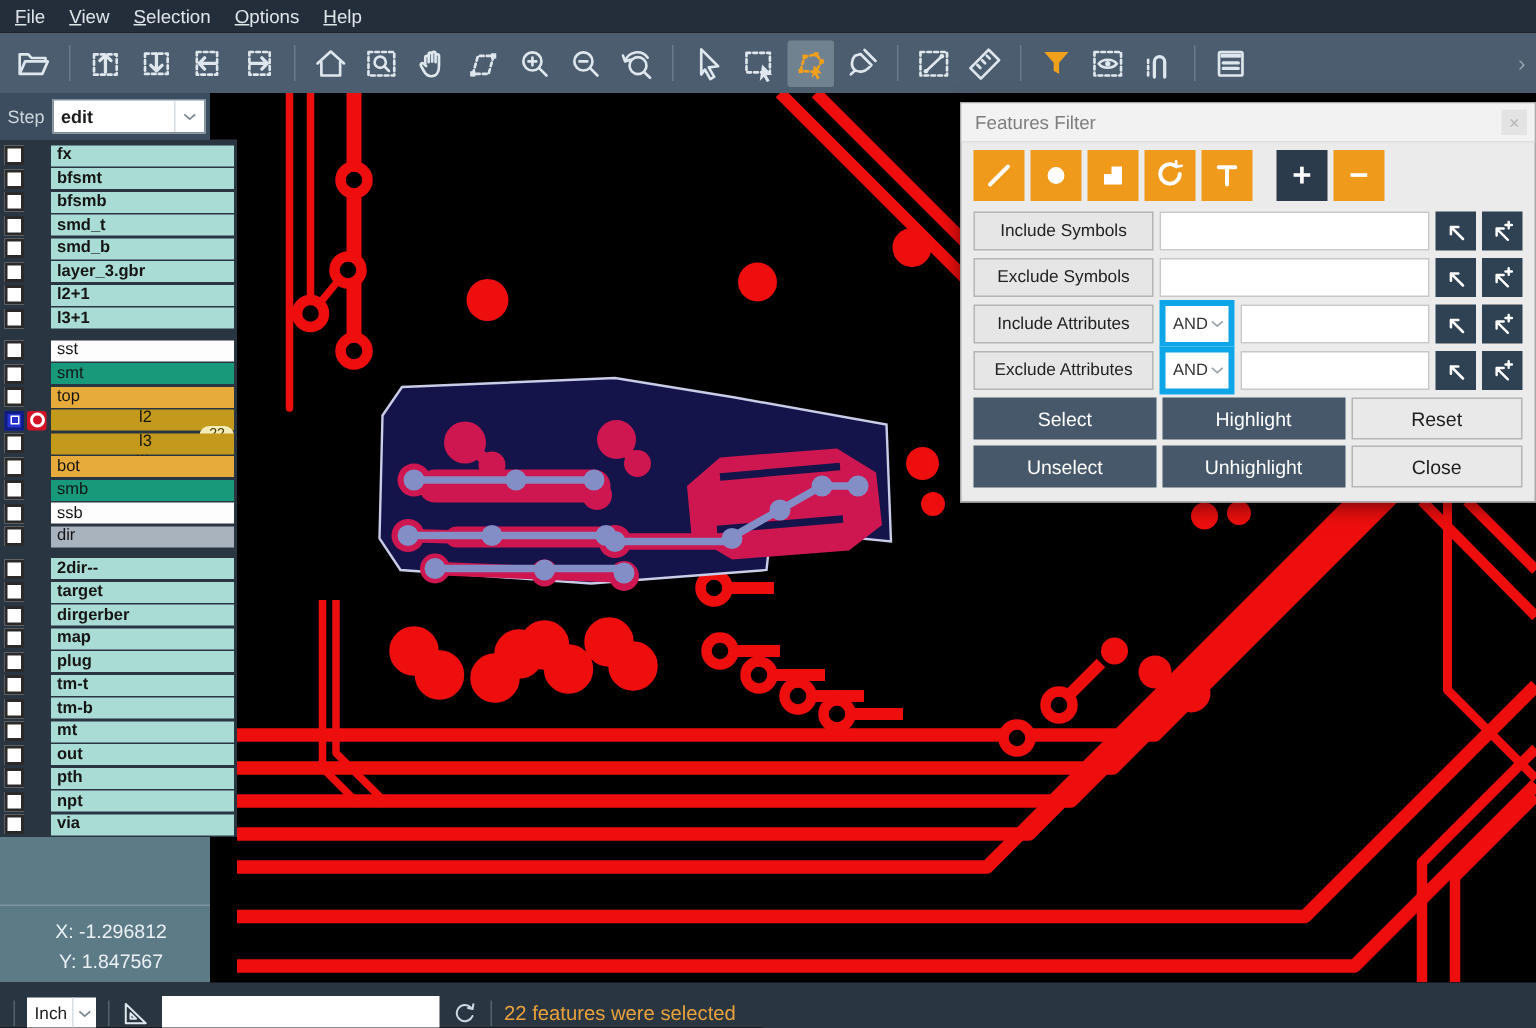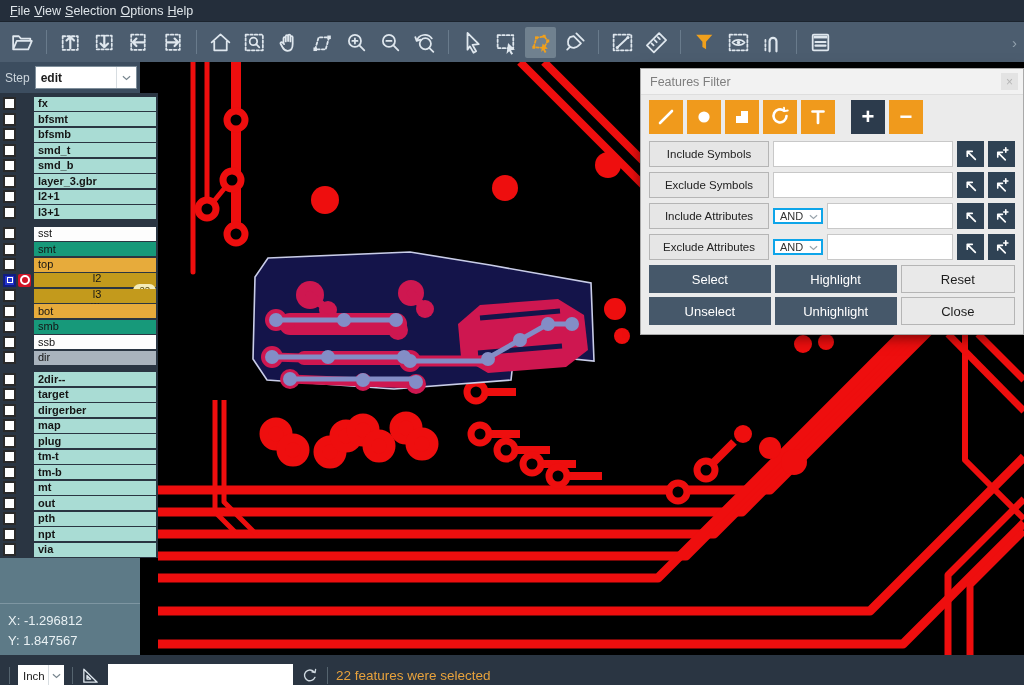--- a/index.html
+++ b/index.html
@@ -1,38 +1,38 @@
 <!DOCTYPE html>
 <html><head>
 <meta charset="utf-8">
 <style>
   html,body{margin:0;padding:0;background:#000;}
   body{width:1024px;height:685px;position:relative;overflow:hidden;
        font-family:"Liberation Sans",sans-serif;-webkit-font-smoothing:antialiased;}
   
   .menubar{position:absolute;left:0;top:0;width:1024px;height:21px;background:#242e3b;
-           display:flex;align-items:center;gap:4px;padding-left:10px;box-sizing:border-box;}
+           display:flex;align-items:center;gap:16px;padding-left:10px;box-sizing:border-box;}
   .mitem{color:#dfe5ea;font-size:12.5px;cursor:default;}
   .mitem .u{text-decoration:underline;}
   
   .toolbar{position:absolute;left:0;top:21px;width:1024px;height:41px;background:#4c5d6f;
            display:flex;align-items:center;gap:3px;padding-left:7px;box-sizing:border-box;
            border-top:1px solid #1c242e;}
   .tbtn{width:31px;height:31px;display:flex;align-items:center;justify-content:center;border-radius:2px;flex:none;}
   .tbtn.active{background:#70818f;}
   .tbtn svg{width:25px;height:25px;}
   .tbtn svg path,.tbtn svg rect,.tbtn svg circle{stroke:#dfe7ee;fill:none;stroke-width:1.7;stroke-linecap:round;stroke-linejoin:round;}
   .tbtn svg .f{fill:#dfe7ee;stroke:none;}
   .tbtn svg .o{stroke:#f0a01c;}
   .tbtn svg .of{fill:#f0a01c;stroke:none;}
   .tbtn svg .w2{stroke-width:2.1;}
   .tsep{width:1px;height:24px;background:#697b8c;margin:0 5px;flex:none;}
   .tovf{margin-left:auto;margin-right:7px;color:#93a1ad;font-size:15px;}
   
-  .sidebar{position:absolute;left:0;top:62px;width:140px;height:593px;background:#5d7a87;}
+  .sidebar{position:absolute;left:0;top:62px;width:140px;height:593px;background:#5d7a87;text-align:center;}
   .stepbar{position:absolute;left:0;top:0;right:0;height:31px;background:#3c4d5f;
            display:flex;align-items:center;gap:5px;padding:0 3px 0 5px;box-sizing:border-box;}
   .steplabel{color:#cdd6dd;font-size:12px;}
   .stepsel{flex:1;height:23px;background:#fff;border:1px solid #7f8f9b;display:flex;align-items:center;
            font-size:12px;color:#1c1c1c;padding-left:5px;box-sizing:border-box;font-weight:bold;}
   .stepsel .chv{margin-left:auto;padding:0 5px;border-left:1px solid #d7dde1;height:100%;display:flex;align-items:center;}
   .layers{position:absolute;left:0;top:31px;width:158px;background:#2a3542;padding-top:3px;}
   .lsep{height:6px;}
   .lrow{display:flex;align-items:center;height:15.5px;}
   .cb{width:13px;height:13px;background:#fff;border:2px solid #2a2a2a;margin-left:3px;flex:none;
@@ -68,21 +68,21 @@
   .fbtn.txt{color:#fff;font-size:22px;font-weight:bold;line-height:1;}
   .fbtn svg{width:24px;height:24px;}
   .dgap{width:8px;flex:none;}
   .profile{margin-left:auto;width:96px;height:32px;background:#fff;border:1px solid #b9b9b9;
            display:flex;align-items:center;font-size:13px;color:#1c1c1c;padding-left:7px;box-sizing:border-box;}
   .profile .chv{margin-left:auto;padding-right:5px;}
   .drows{padding:2px 8px 0;}
   .drow{display:flex;align-items:center;gap:4px;height:26px;margin-bottom:5px;}
   .dlabel{width:120px;height:26px;background:#e6e6e6;border:1px solid #b5b5b5;box-sizing:border-box;
           display:flex;align-items:center;justify-content:center;font-size:11.5px;color:#222;flex:none;}
-  .andsel{width:50px;height:16px;background:#fff;border:2px solid #0ea5e9;box-sizing:border-box;
+  .andsel{width:50px;height:32px;background:#fff;border:4px solid #0ea5e9;box-sizing:border-box;
           display:flex;align-items:center;font-size:11px;color:#333;padding-left:5px;flex:none;}
   .andsel .chv{margin-left:auto;padding-right:3px;}
   .dinput{flex:1;height:26px;border:1px solid #c8c8c8;background:#fff;min-width:0;box-sizing:border-box;
           font-family:"Liberation Sans",sans-serif;font-size:12px;padding:0 4px;}
   .pick{width:27px;height:26px;background:#2f4254;display:flex;align-items:center;justify-content:center;flex:none;}
   .pick svg{width:15px;height:15px;}
   .dactions{display:grid;grid-template-columns:1fr 1fr 0.94fr;gap:4px;margin:3px 8px 0;}
   .abtn{height:28px;display:flex;align-items:center;justify-content:center;font-size:13px;}
   .abtn.dark{background:#46586a;color:#fff;}
   .abtn.light{background:#e9e9e9;color:#1d1d1d;border:1px solid #b5b5b5;box-sizing:border-box;}

